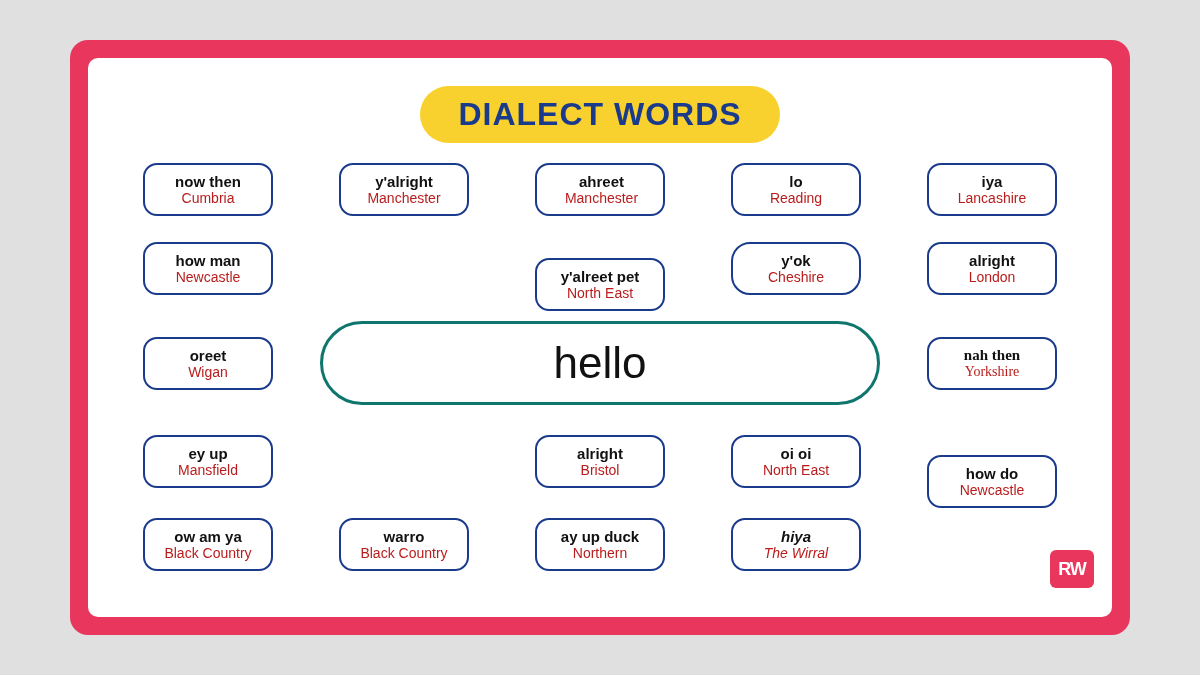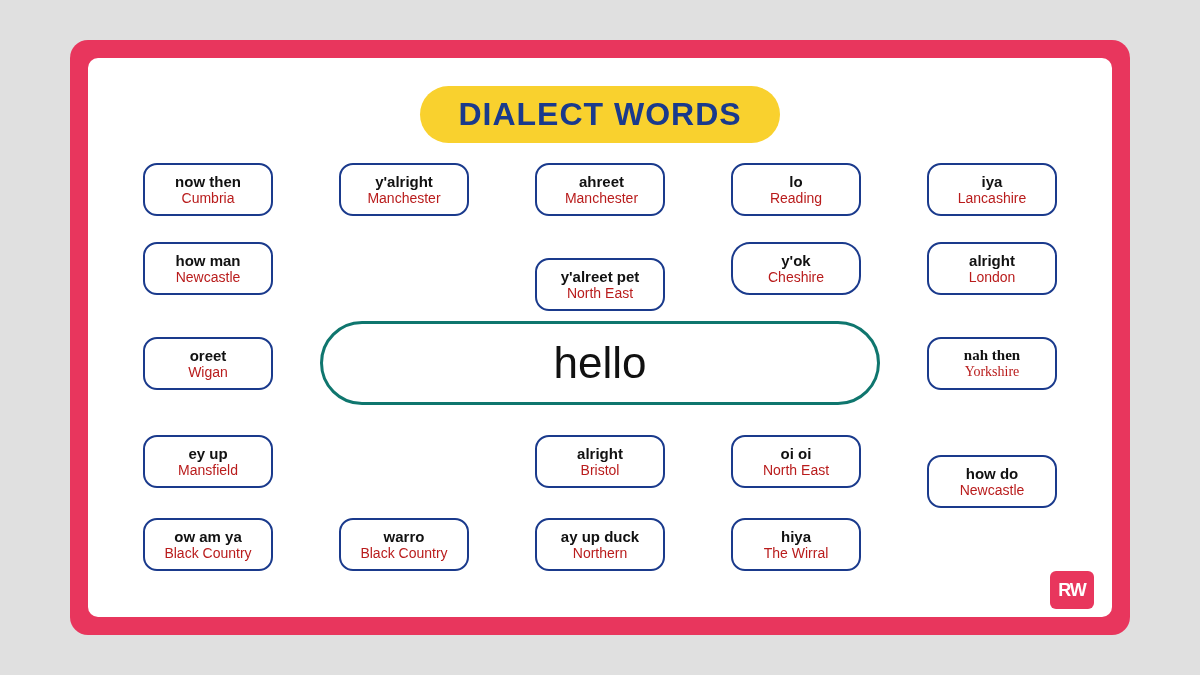--- a/index.html
+++ b/index.html
@@ -86,21 +86,21 @@
       grid-row: 3;
     }
     .hello-box span {
       font-size: 44px;
       font-weight: 400;
       color: #111;
       font-style: normal;
     }
     .rw-logo {
       position: absolute;
-      bottom: 8px;
+      bottom: 29px;
       right: 18px;
       background: #e8365d;
       width: 44px;
       height: 38px;
       border-radius: 6px;
       display: flex;
       align-items: center;
       justify-content: center;
     }
     .rw-logo span {
@@ -126,21 +126,21 @@
     .cell-3-5 { grid-column: 5; grid-row: 3; font-family: Liberation Serif, serif; }
 
     .cell-4-1 { grid-column: 1; grid-row: 4; }
     .cell-4-3 { grid-column: 3; grid-row: 4; }
     .cell-4-4 { grid-column: 4; grid-row: 4; }
     .cell-4-5 { grid-column: 5; grid-row: 4; margin-top: 40px; }
 
     .cell-5-1 { grid-column: 1; grid-row: 5; }
     .cell-5-2 { grid-column: 2; grid-row: 5; }
     .cell-5-3 { grid-column: 3; grid-row: 5; }
-    .cell-5-4 { grid-column: 4; grid-row: 5; }
+    .cell-5-4 { grid-column: 4; grid-row: 5; font-style: italic; }
     .cell-5-5 { grid-column: 5; grid-row: 5; }
   </style>
 </head>
 <body>
 
 <div class="outer-frame">
   <div class="inner-card">
 
     <div class="title-badge">
       <span>DIALECT WORDS</span>

